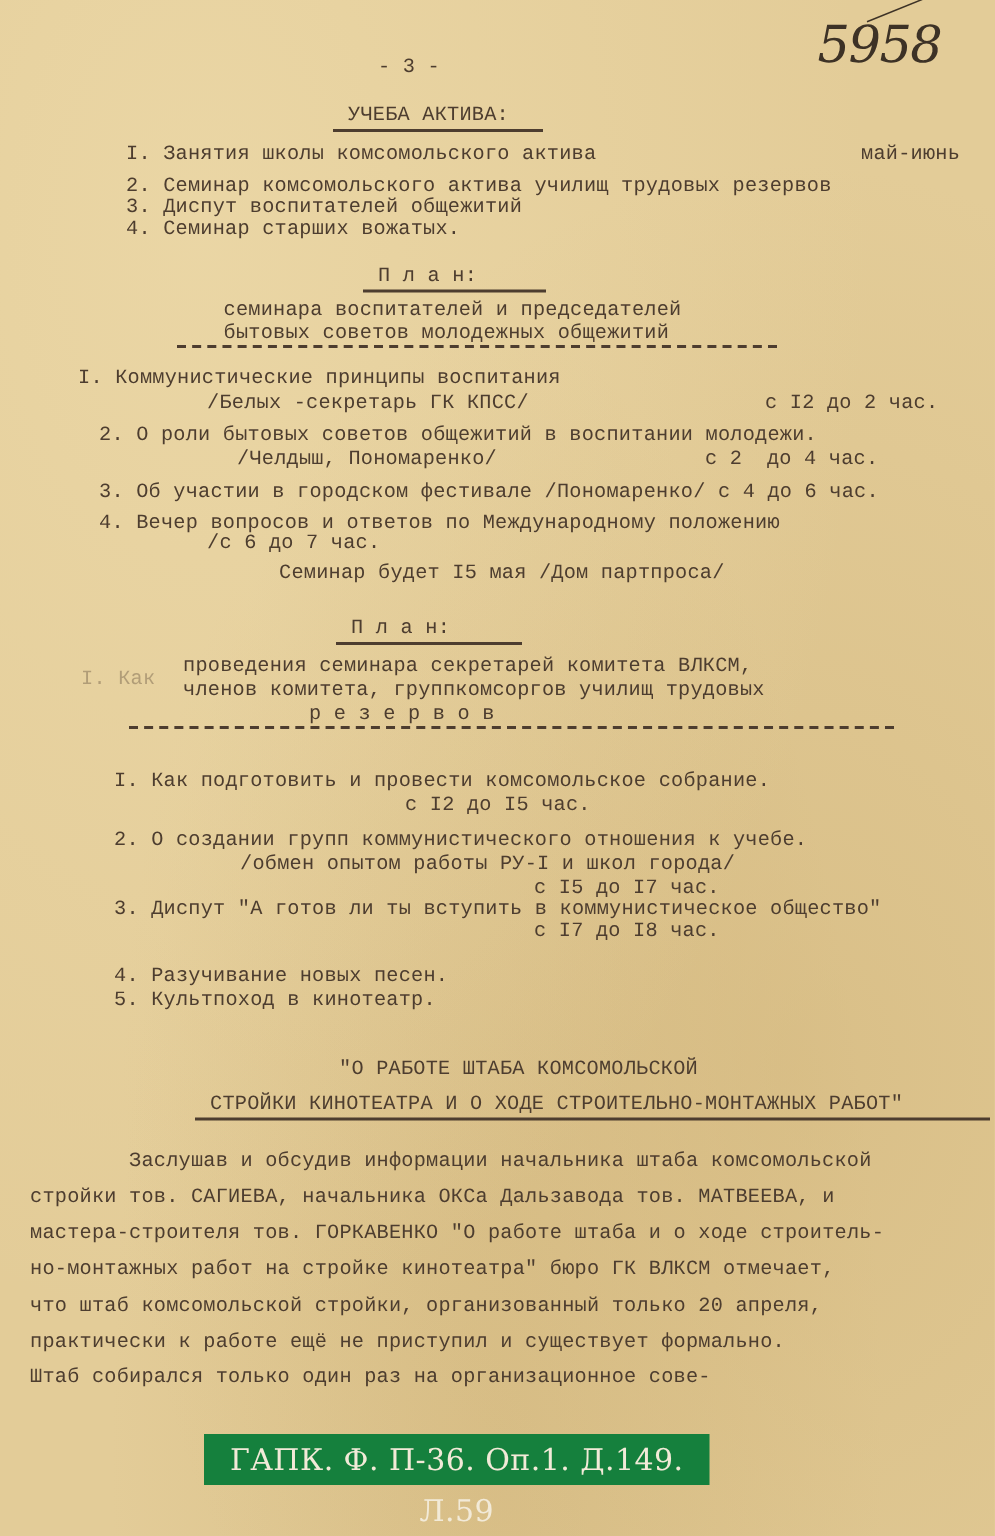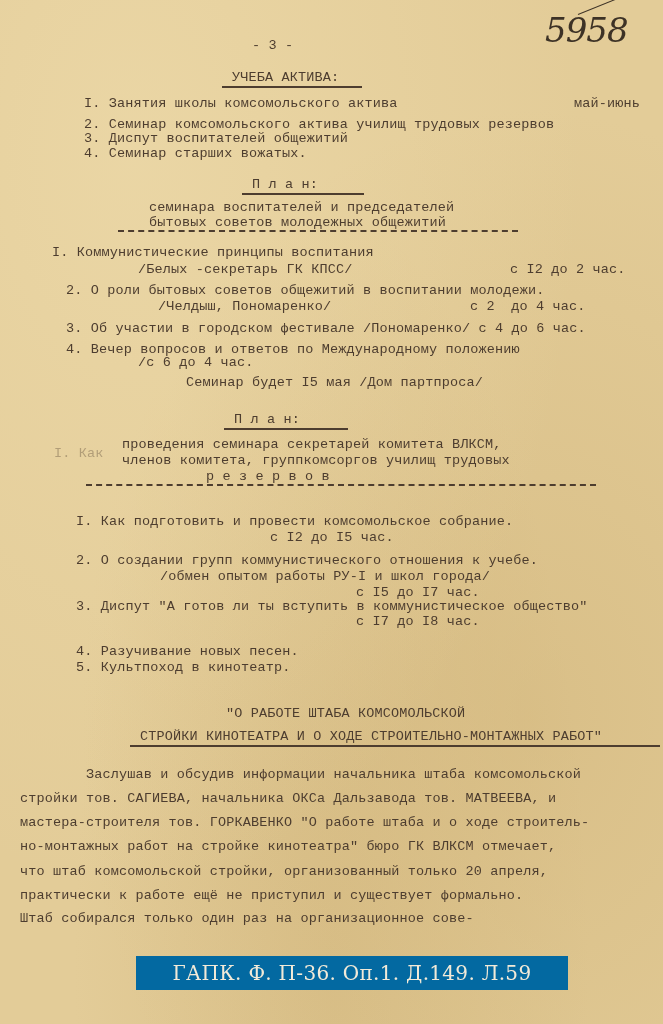--- a/index.html
+++ b/index.html
@@ -27,22 +27,22 @@
     .handnum {
       position: absolute; left: 545px; top: 10px;
       font-family: "DejaVu Serif", serif; font-style: italic;
       font-size: 34px; color: #3d3226; letter-spacing: -1px;
     }
     .strike {
       position: absolute; left: 578px; top: 14px; width: 68px; height: 0;
       border-top: 1.5px solid #3d3226; transform: rotate(-22deg); transform-origin: left;
     }
     .archive-label {
-      position: absolute; left: 136px; top: 956px; width: 432px; height: 34px;
-      background: #0369a1; color: #f2ead8;
+      position: absolute; left: 136px; top: 956px; width: 337px; height: 34px;
+      background: #15803d; color: #f2ead8;
       font-family: "DejaVu Serif", serif; font-size: 20px; line-height: 34px;
       text-align: center; letter-spacing: 0.3px;
     }
   </style>
 </head>
 <body>
 
 <div class="page">
 
   <div class="handnum">
@@ -71,21 +71,21 @@
   <div class="line" style="left:138px;top:262px;">/Белых -секретарь ГК КПСС/</div>
   <div class="line" style="left:486px;top:262px;margin-left:24px;">с I2 до 2 час.</div>
 
   <div class="line" style="left:66px;top:283px;"><span>2.</span> <span>О роли бытовых советов общежитий в воспитании молодежи.</span></div>
   <div class="line" style="left:138px;top:299px;margin-left:20px;">/Челдыш, Пономаренко/</div>
   <div class="line" style="left:470px;top:299px;">с 2  до 4 час.</div>
 
   <div class="line" style="left:66px;top:321px;"><span>3.</span> <span>Об участии в городском фестивале /Пономаренко/ с 4 до 6 час.</span></div>
 
   <div class="line" style="left:66px;top:342px;"><span>4.</span> <span>Вечер вопросов и ответов по Международному положению</span></div>
-  <div class="line" style="left:138px;top:355px;">/с 6 до 4 час.</div>
+  <div class="line" style="left:138px;top:355px;">/с 6 до 7 час.</div>
 
   <div class="line" style="left:186px;top:375px;">Семинар будет I5 мая /Дом партпроса/</div>
 
   <div class="line" style="left:234px;top:412px;">П л а н:</div>
   <div class="solid-under" style="left:224px;top:428px;width:124px;"></div>
   <div class="line faint" style="left:54px;top:446px;">I. Как</div>
   <div class="line" style="left:122px;top:437px;">проведения семинара секретарей комитета ВЛКСМ,</div>
   <div class="line" style="left:122px;top:453px;">членов комитета, группкомсоргов училищ трудовых</div>
   <div class="line" style="left:206px;top:469px;">р е з е р в о в</div>
   <div class="dash-under" style="left:86px;top:484px;width:510px;"></div>

